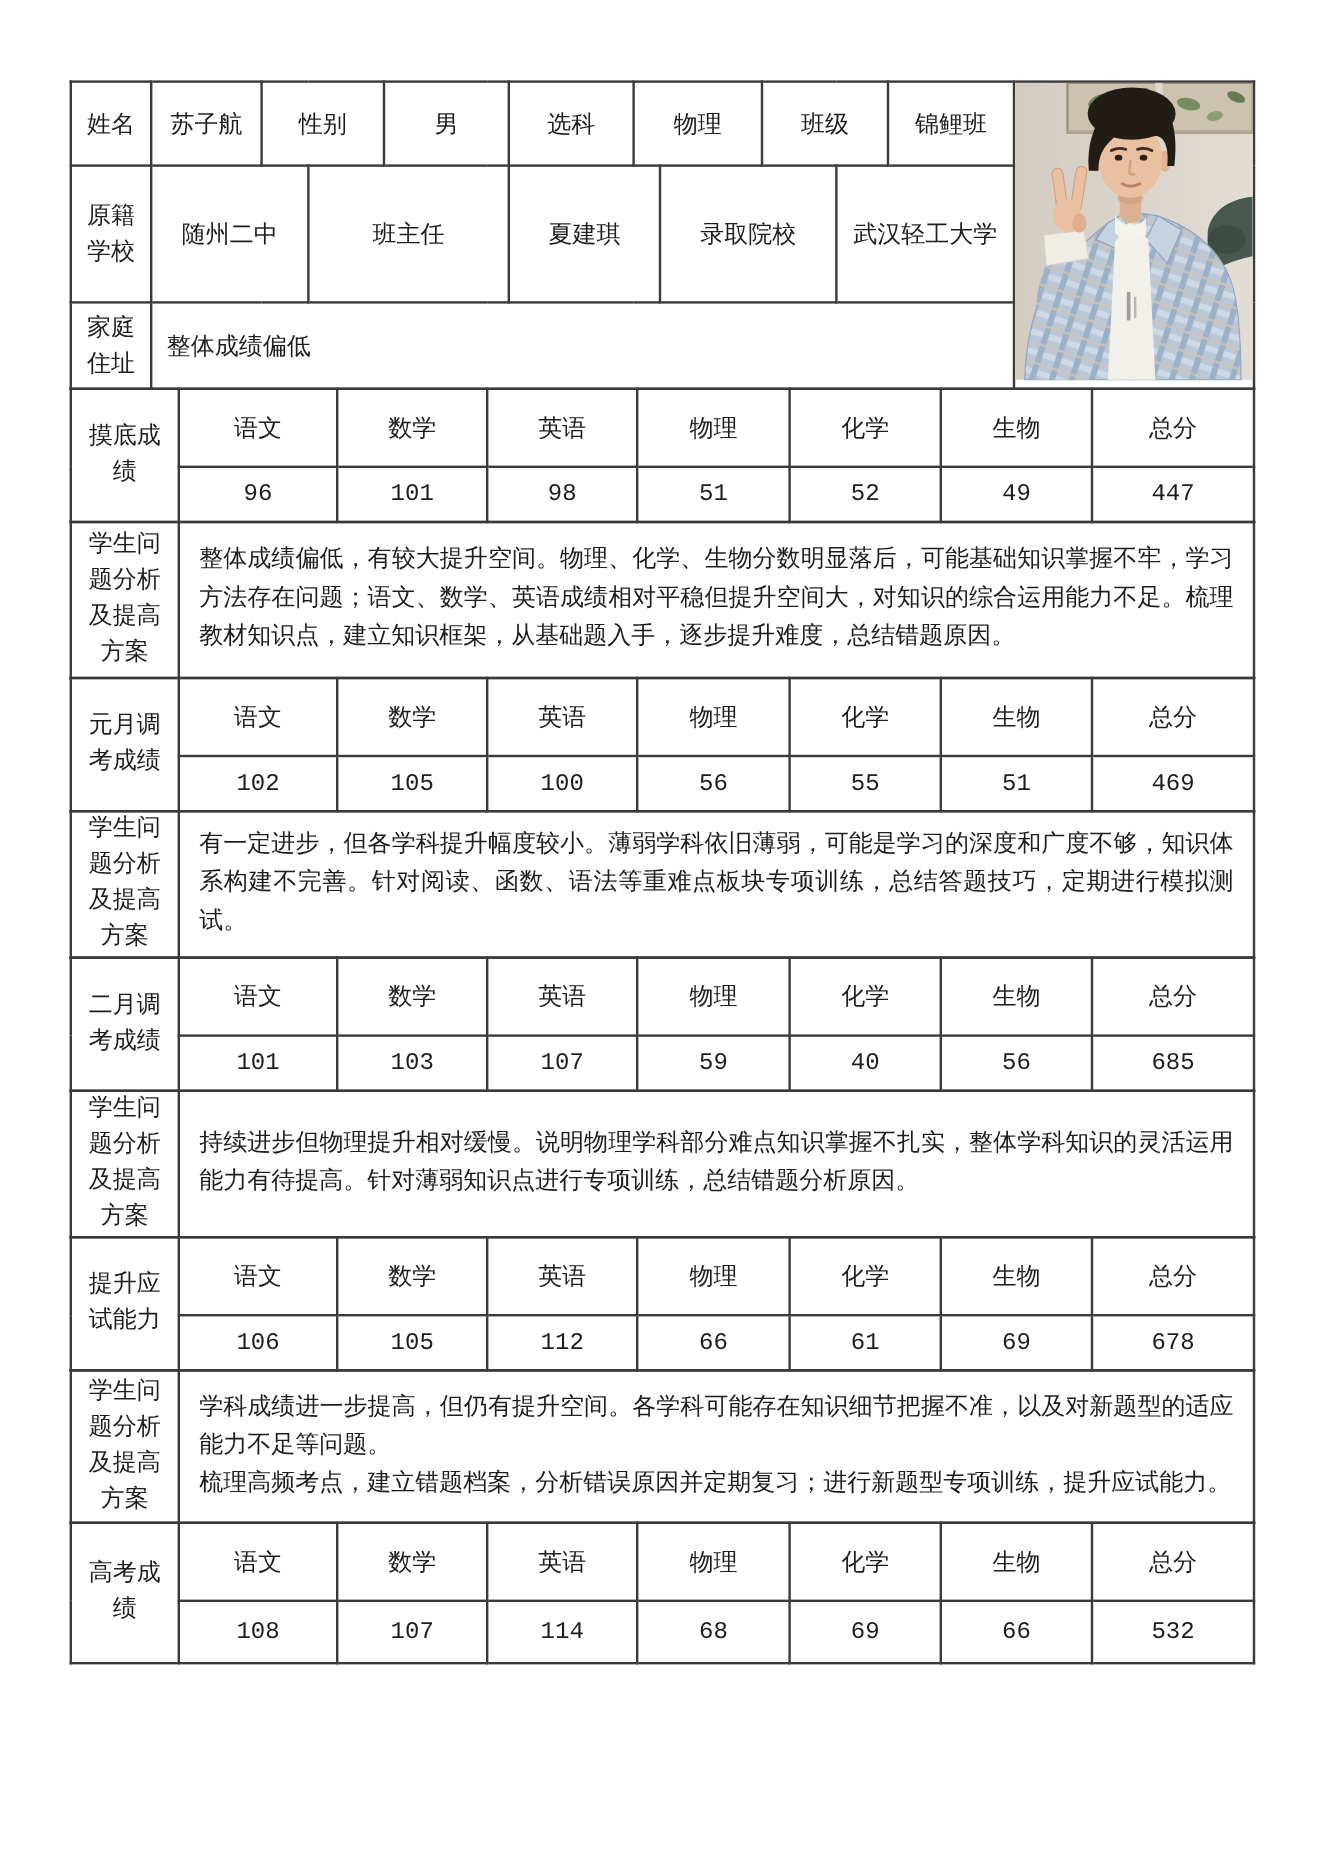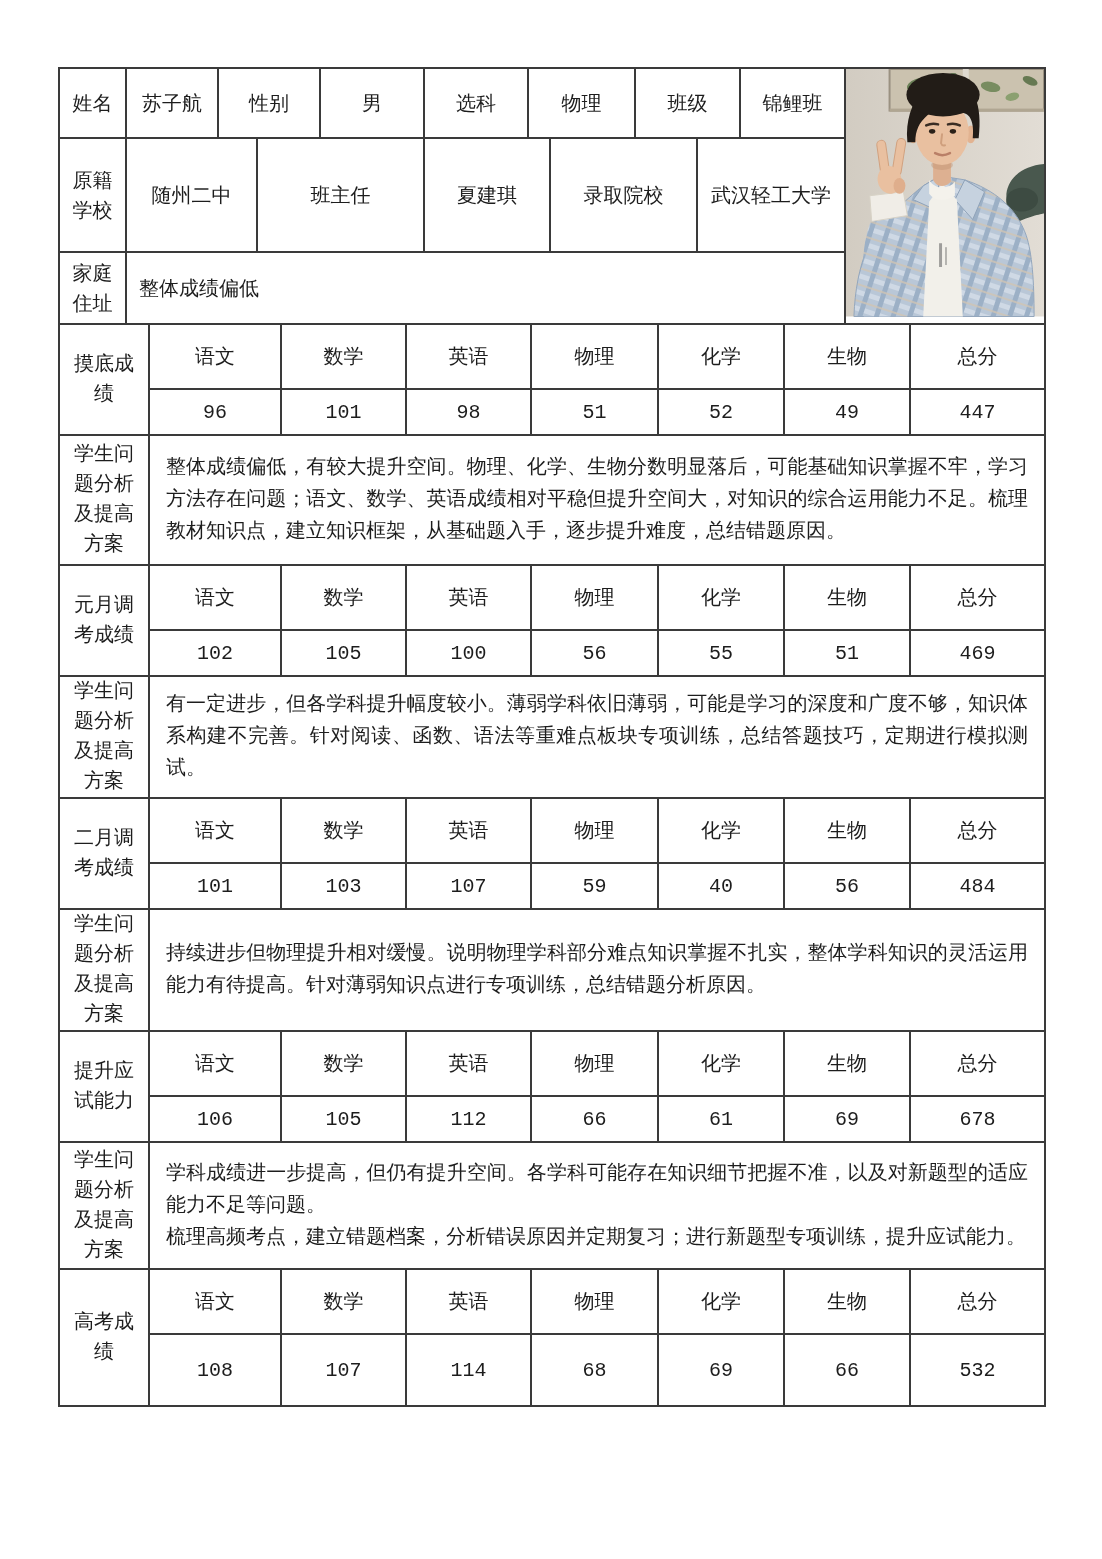--- a/index.html
+++ b/index.html
@@ -34,21 +34,21 @@
   .info-r1 { height: 70px; }
   .info-r2 { height: 114px; }
   .info-r3 { height: 72px; }
   .wrap-lbl { line-height: 30px; padding: 0 6px; border-radius: 20px; }
   .addr-val { text-align: left; padding-left: 12px; }
   .photo-cell { padding: 0; vertical-align: top; }
   .photo-cell svg { display: block; width: 100%; height: 100%; }
   
   .score-head { height: 65px; }
   .score-vals { height: 46px; }
-  .score-vals-last { height: 72px; }
+  .score-vals-last { height: 52px; }
   .sec-label { line-height: 30px; padding: 0 6px; }
   
   .an-r1 { height: 130px; }
   .an-r2 { height: 120px; }
   .an-r3 { height: 117px; }
   .an-r4 { height: 127px; }
   .analysis-text {
     text-align: justify;
     padding: 8px 16px;
     line-height: 32px;
@@ -284,21 +284,21 @@
       <td>生物</td>
       <td>总分</td>
     </tr>
     <tr class="score-vals">
       <td>101</td>
       <td>103</td>
       <td>107</td>
       <td>59</td>
       <td>40</td>
       <td>56</td>
-      <td>484</td>
+      <td>685</td>
     </tr>
   </tbody>
     </table>
 
   <table>
     <colgroup>
         <col style="width:90px">
         <col style="width:896px">
       </colgroup>
     <tbody>

